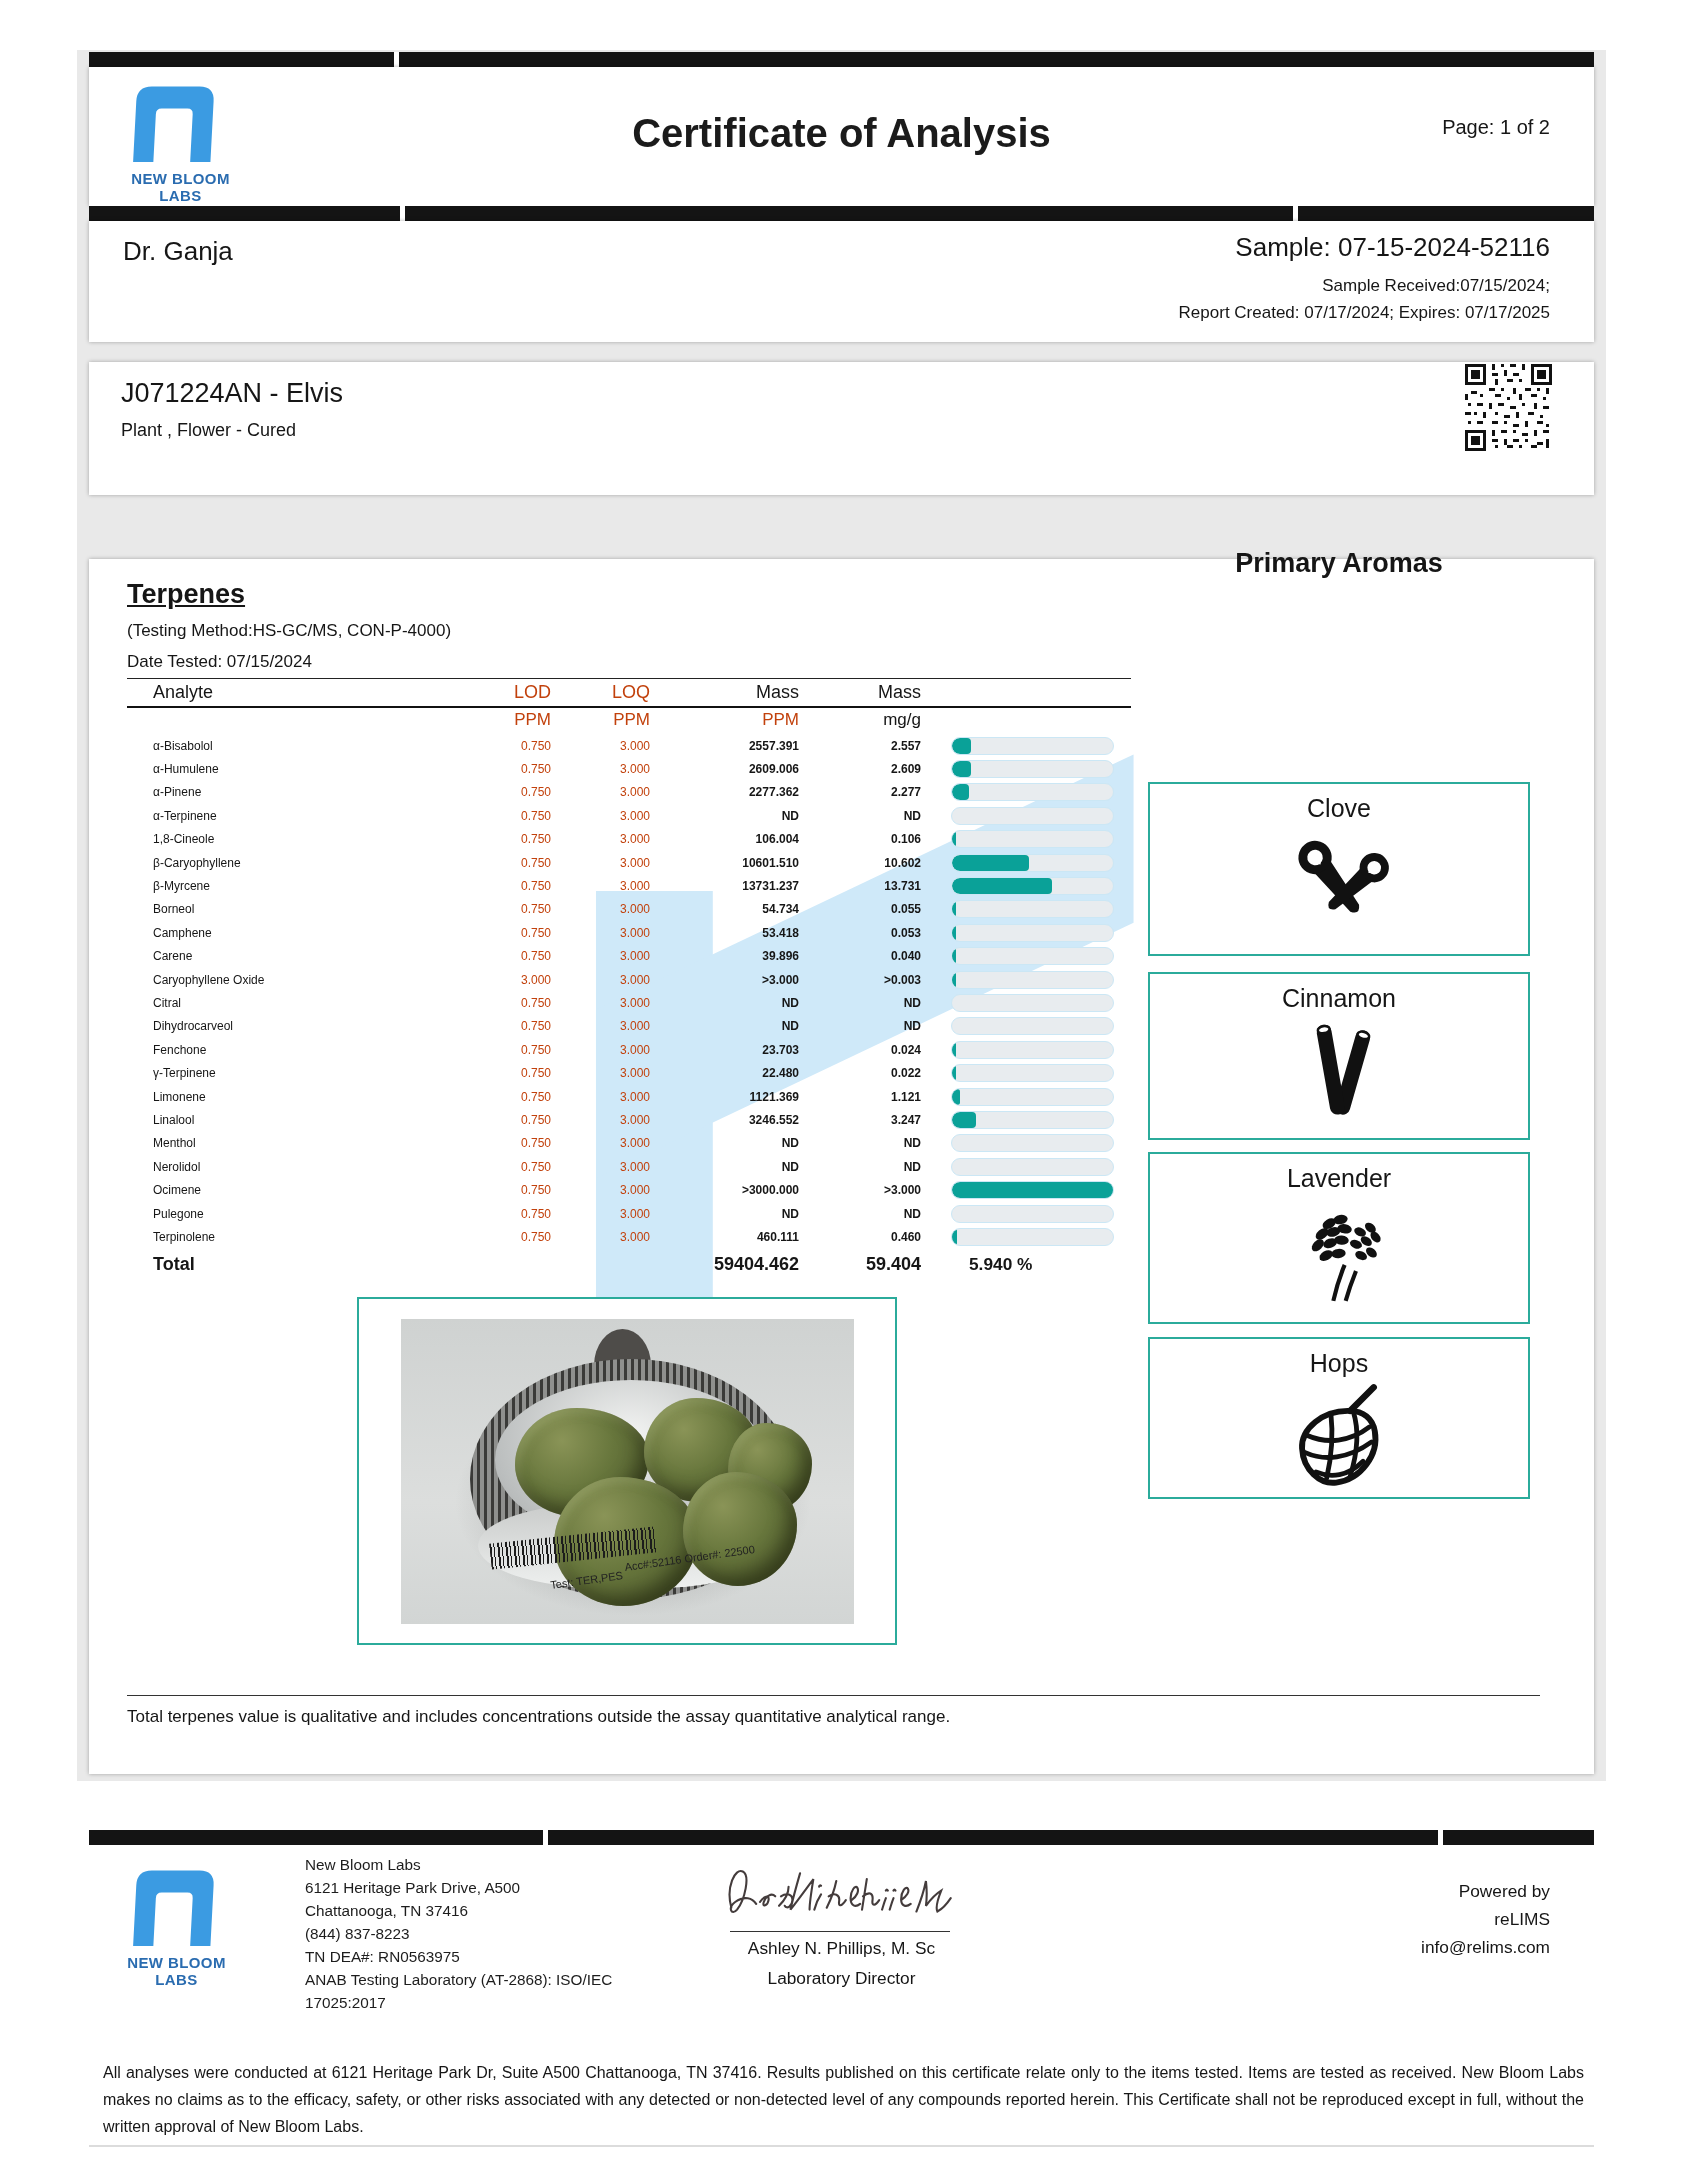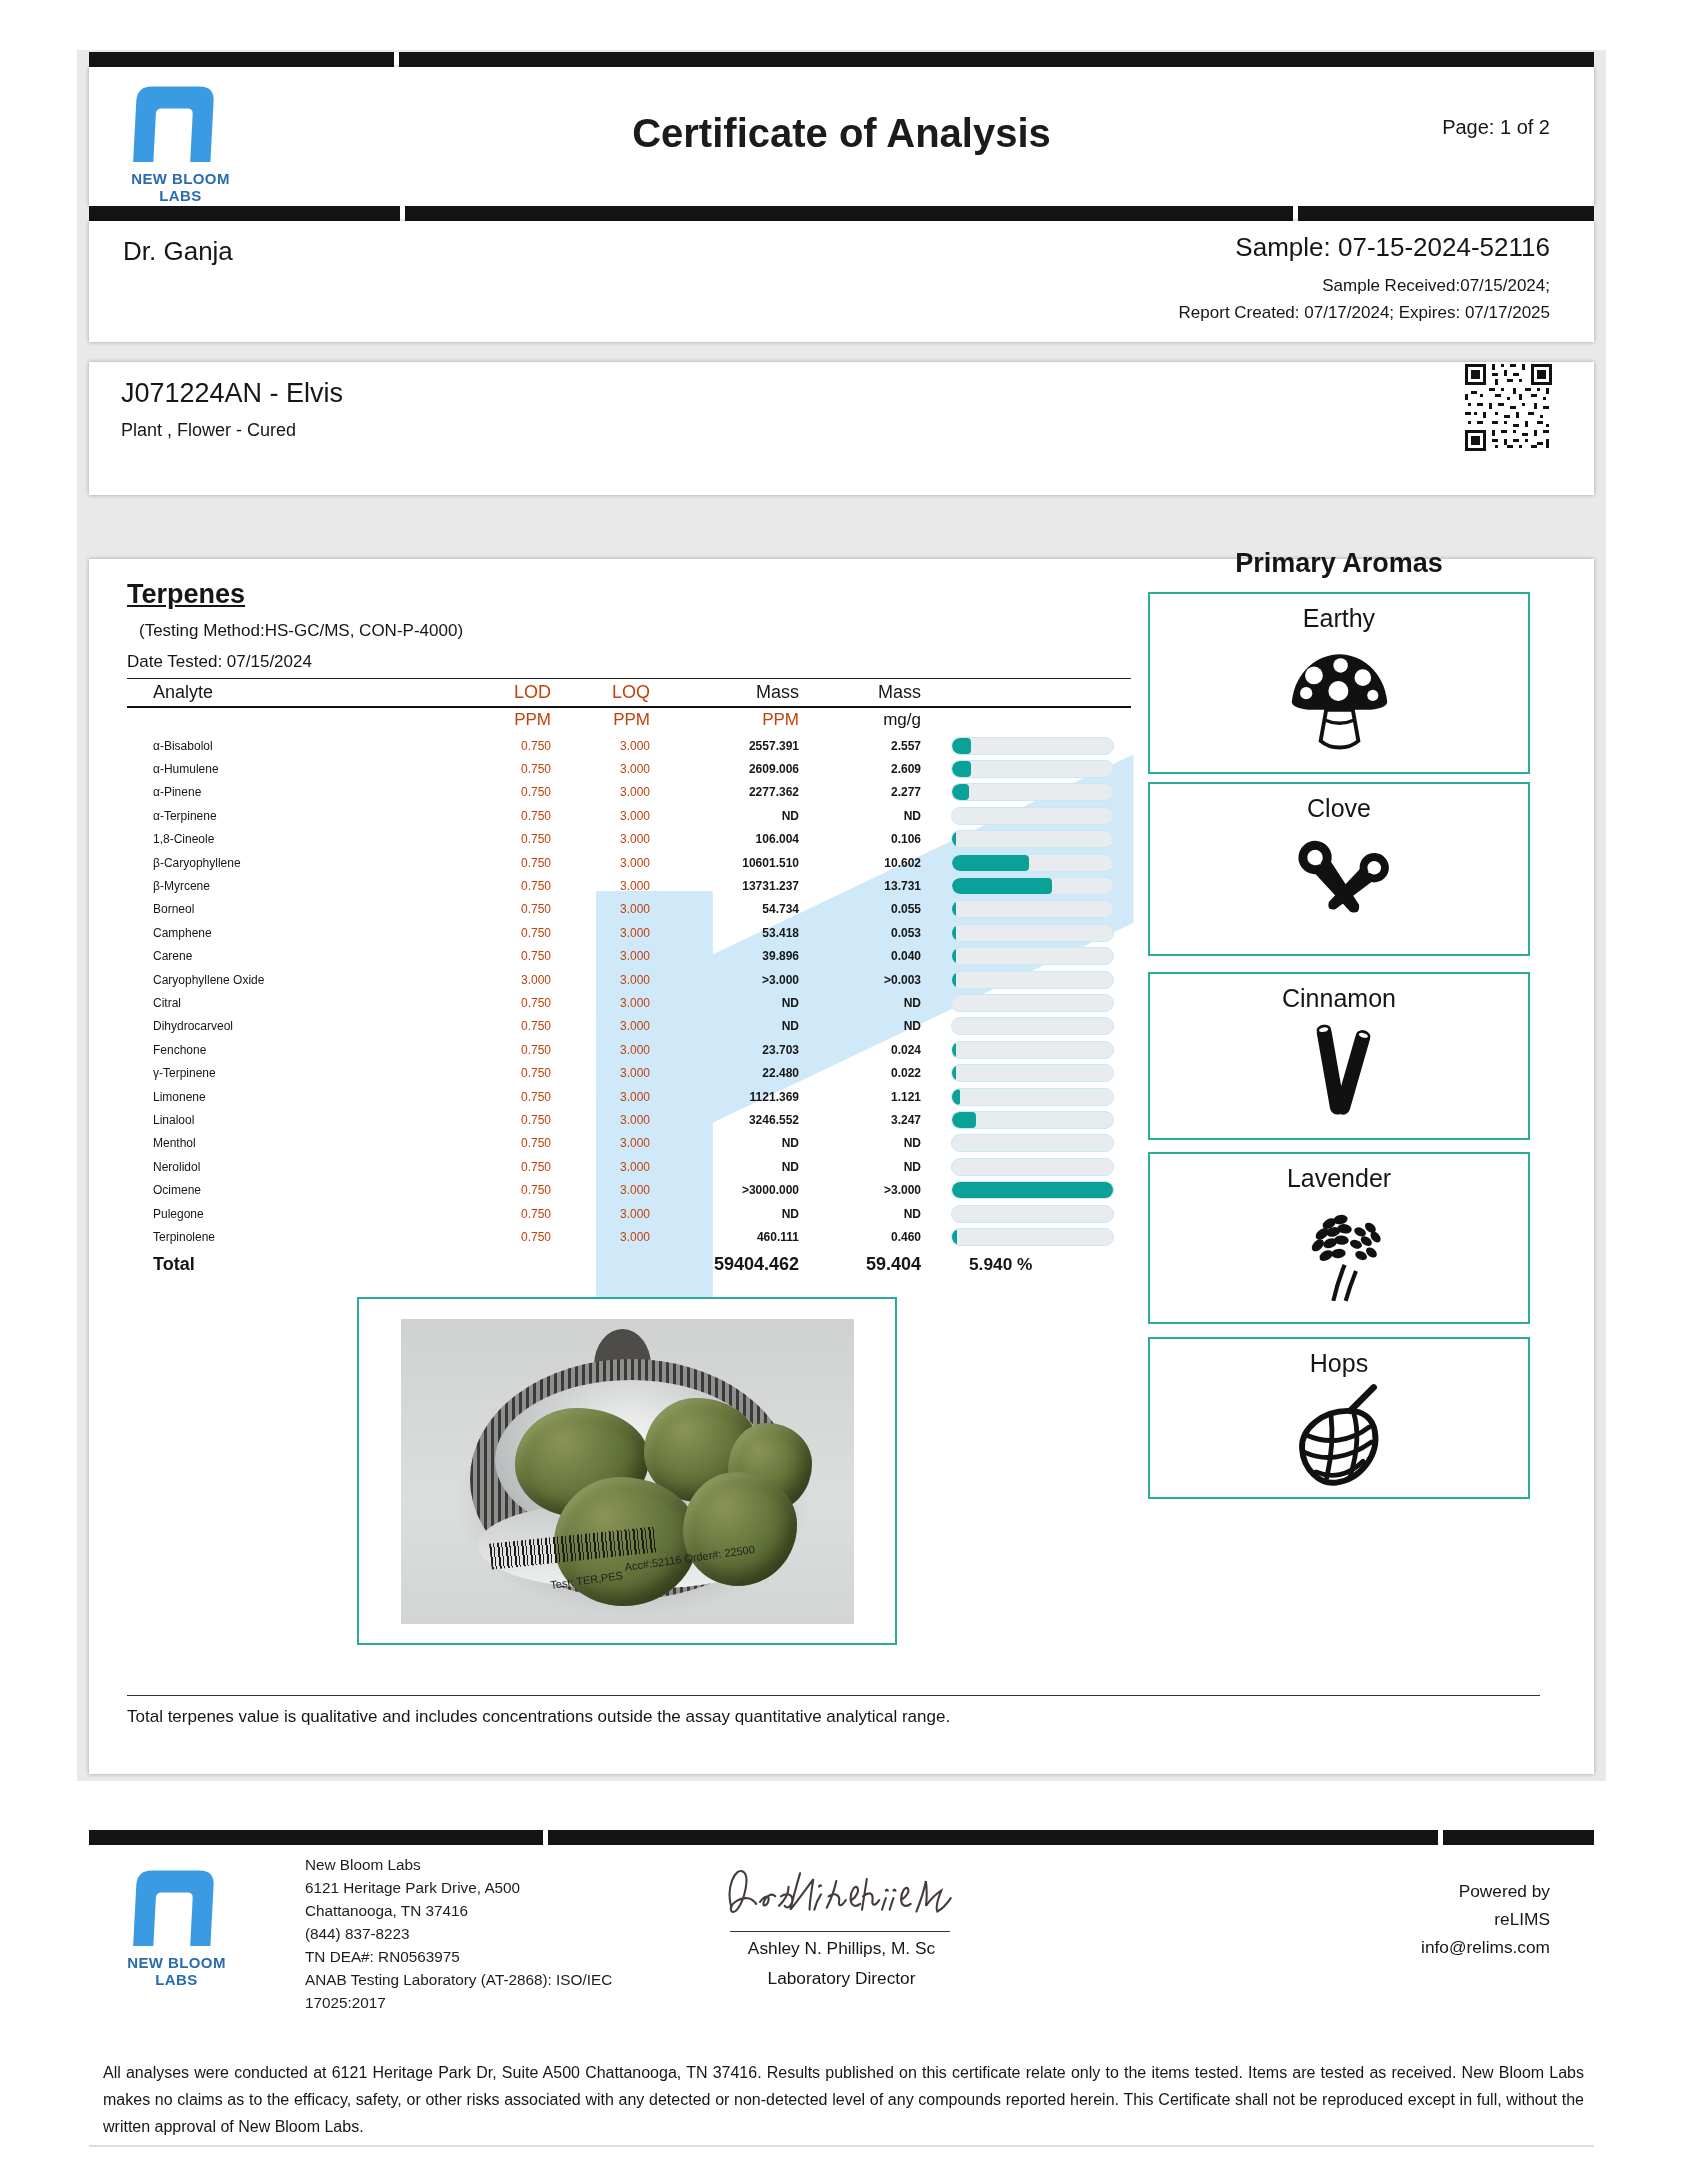--- a/index.html
+++ b/index.html
@@ -21,21 +21,21 @@
   .client-name{left:123px; top:236px; font-size:26px;}
   .client-right{left:792px; top:232px; width:758px; text-align:right;}
   .client-right .l1{font-size:26px; margin-bottom:9px;}
   .client-right .l2,.client-right .l3{font-size:17px; line-height:27px;}
   .sample-id{left:121px; top:378px; font-size:27px;}
   .sample-matrix{left:121px; top:420px; font-size:18px;}
   
   .wm{left:0; top:0; z-index:1; pointer-events:none;}
   
   .tp-title{left:127px; top:579px; font-size:27px; font-weight:bold;text-decoration:underline;}
-  .tp-method{left:139px; top:621px; font-size:17px;}
+  .tp-method{left:127px; top:621px; font-size:17px;}
   .tp-date{left:127px; top:652px; font-size:17px;}
   .rule1{left:127px; top:678px; width:1004px; border-top:1.5px solid #222;}
   .rule2{left:127px; top:706px; width:1004px; border-top:2.5px solid #111;}
   .rowbox{left:127px; width:1004px;}
   .tr{display:flex; align-items:center; height:23.4px; font-size:12px;}
   .thead{top:680px; height:25px; font-size:18px;}
   .tunits{top:709px; height:22px; font-size:17px;}
   .trows{top:734px;}
   .ttotal{top:1249px; height:30px; font-weight:bold; font-size:18px;}
   .c{flex:none;}
@@ -412,34 +412,20 @@
     <div class="c ca">Total</div>
     <div class="c cl"></div>
     <div class="c cq"></div>
     <div class="c cp">59404.462</div>
     <div class="c cm">59.404</div>
     <div class="cpct">5.940 %</div>
   </div>
 
   <div class="abs z2 ar-title">Primary Aromas</div>
 
-  <div class="abs z2 arbox" style="top:592px; height:182px;">
-    <div class="lbl">Earthy</div>
-    <svg width="111" height="119" viewBox="0 0 100 100">
-      <path d="M7 55 C10 26 32 12 50 12 C68 12 90 26 93 55 C93 58 88 61 78 62 L22 62 C12 61 7 58 7 55 Z" fill="#111"></path>
-      <circle cx="27" cy="31" r="8" fill="#fff"></circle>
-        <circle cx="51" cy="22" r="6.5" fill="#fff"></circle>
-        <circle cx="71" cy="33" r="7.5" fill="#fff"></circle>
-      <circle cx="49" cy="45" r="9" fill="#fff"></circle>
-        <circle cx="20" cy="47" r="5.5" fill="#fff"></circle>
-        <circle cx="80" cy="49" r="5" fill="#fff"></circle>
-      <path d="M38 62 L62 62 L67 90 C58 98 42 98 33 90 Z" fill="#fff" stroke="#111" stroke-width="3.5"></path>
-      <path d="M36 71 C45 75 55 75 64 71" stroke="#111" stroke-width="3" fill="none"></path>
-    </svg>
-  </div>
 
   <div class="abs z2 arbox" style="top:782px; height:174px;">
     <div class="lbl">Clove</div>
     <svg width="117" height="111" viewBox="0 0 100 100">
       <g transform="rotate(-38 44 48)">
         <circle cx="44" cy="22" r="11" fill="none" stroke="#111" stroke-width="8"></circle>
         <path d="M44 16 L50 23 L44 30 L38 23 Z" fill="#fff"></path>
         <path d="M35 33 C41 37 47 37 53 33 L49 80 Q44 88 39 80 Z" fill="#111"></path>
       </g>
       <g transform="rotate(48 68 62) scale(0.88) translate(22 18)">

